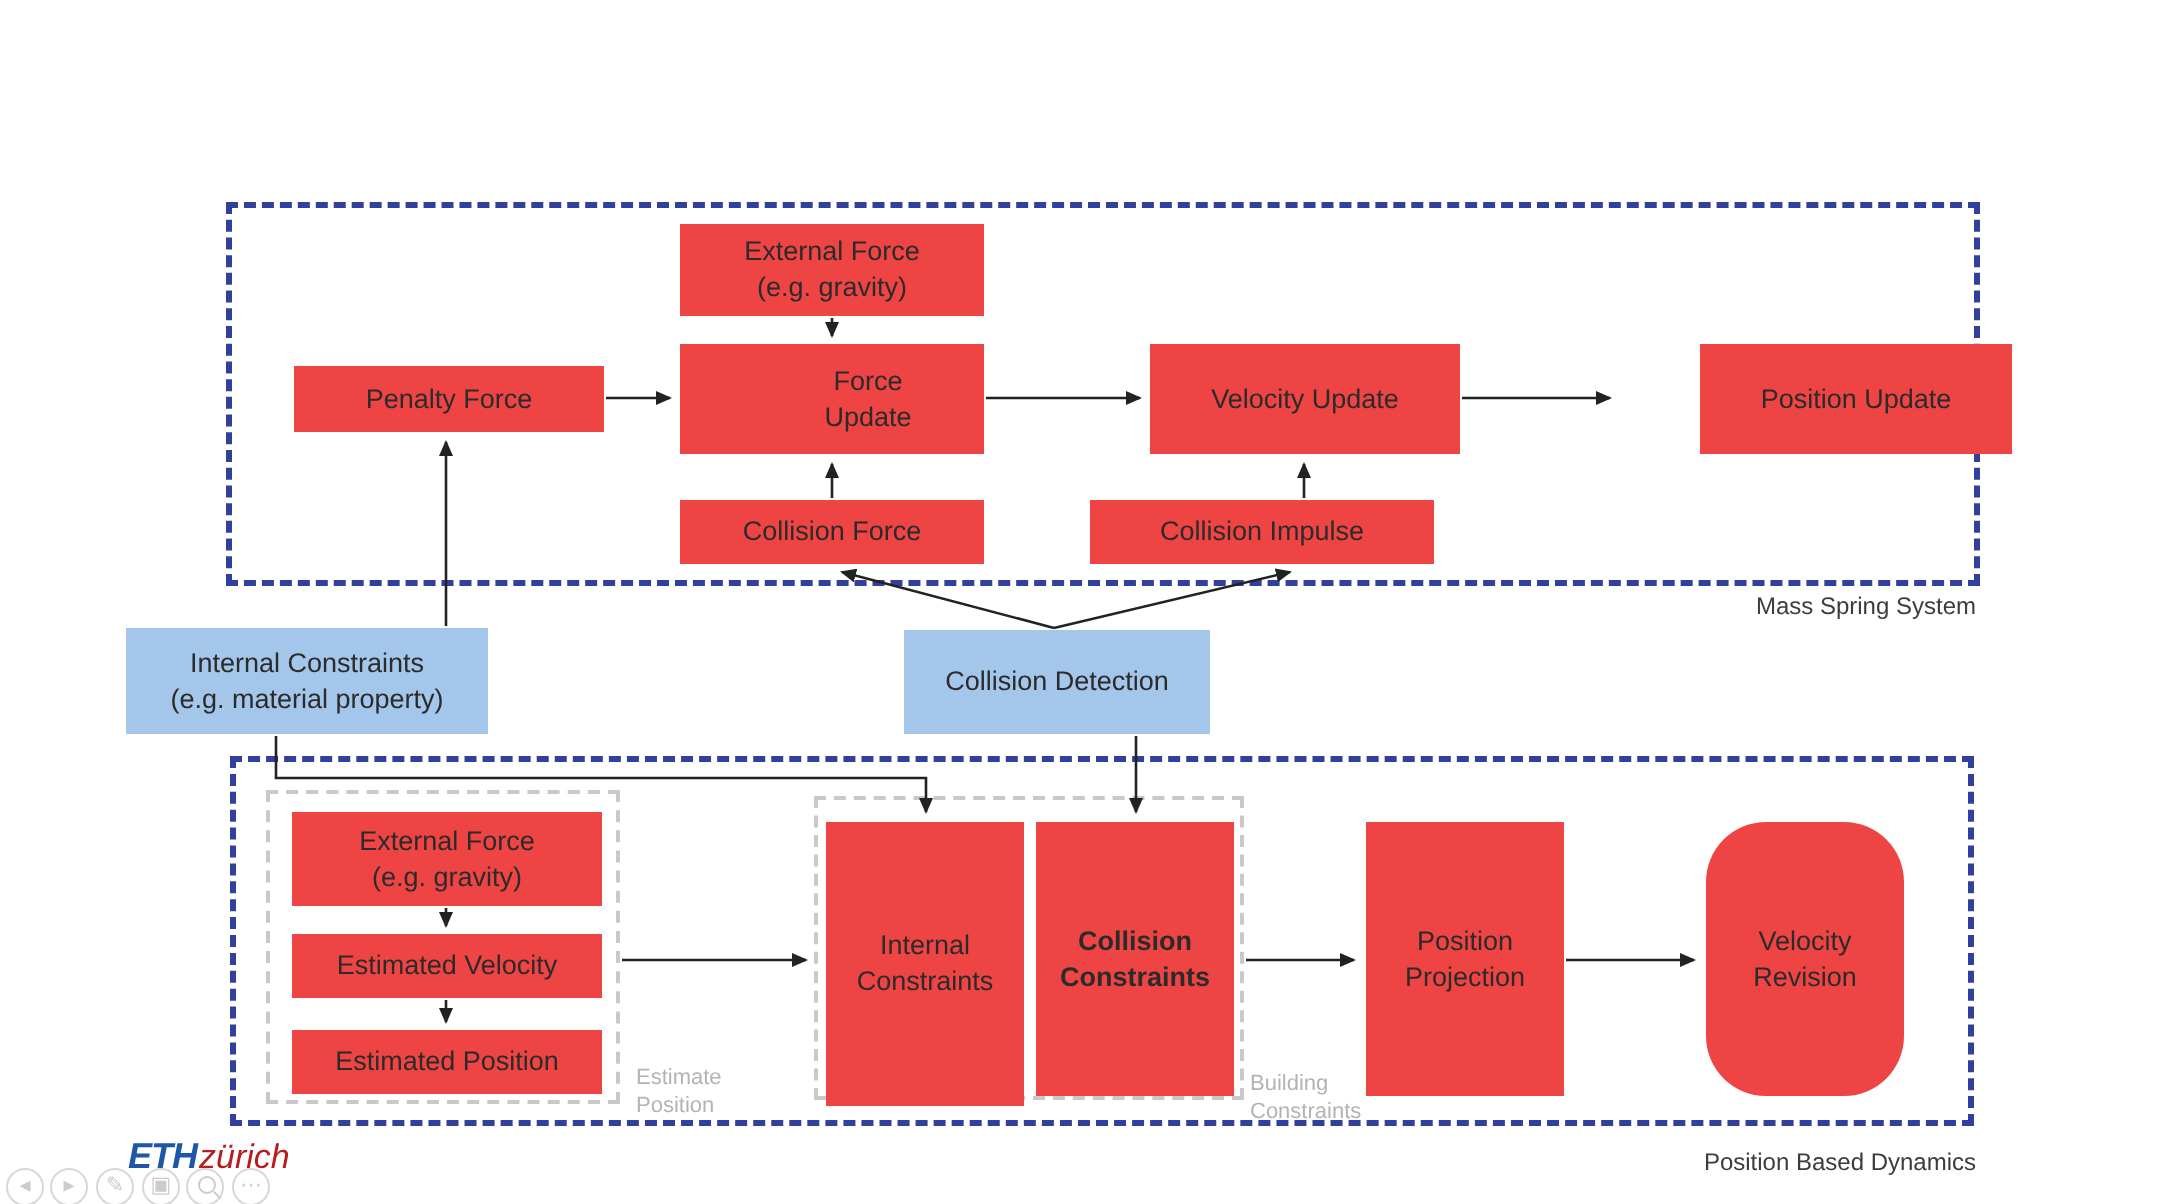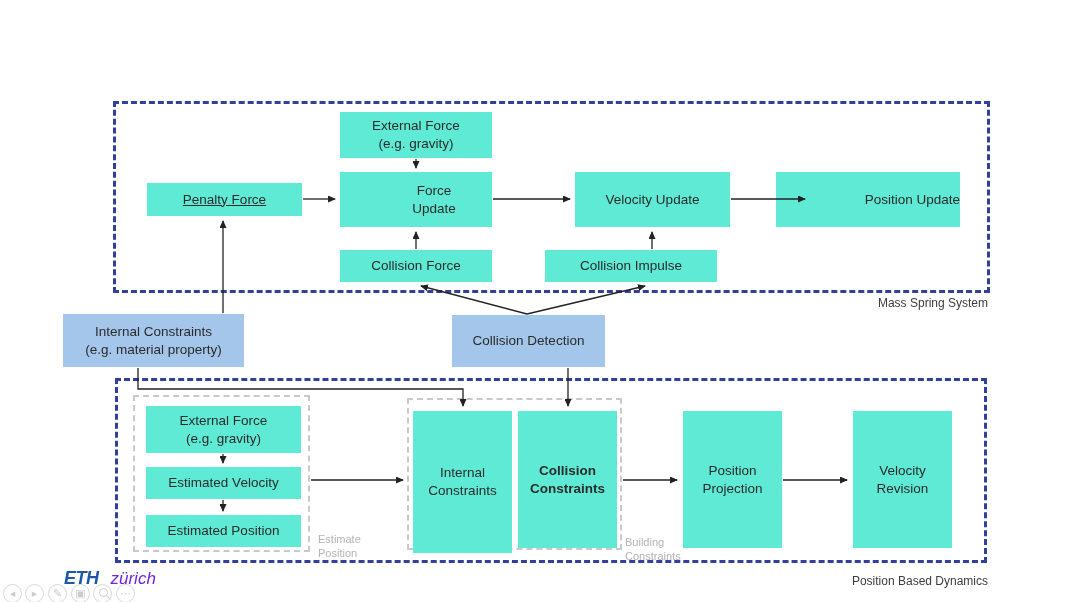--- a/index.html
+++ b/index.html
@@ -2,68 +2,68 @@
 <html><head>
 <meta charset="utf-8">
 <style>
   html,body{margin:0;padding:0;}
   body{width:1080px;height:602px;background:#ffffff;overflow:hidden;position:relative;
        font-family:"Liberation Sans",sans-serif;}
   .title{position:absolute;left:64px;top:28px;font-size:26px;line-height:29px;
          color:#2155a5;letter-spacing:0.2px;}
   .dashed-blue{position:absolute;border:3px dashed #31409d;box-sizing:border-box;background:transparent;}
   .dashed-gray{position:absolute;border:2px dashed #c9c9c9;box-sizing:border-box;}
-  .box{position:absolute;background:#5eead4;display:flex;flex-direction:column;align-items:center;
+  .box{position:absolute;background:#ef4444;display:flex;flex-direction:column;align-items:center;
        justify-content:center;font-size:13.5px;line-height:1.3;color:#2b2b2b;text-align:center;
        box-sizing:border-box;z-index:2;}
   .box.blue{background:#a3c6ea;}
   .caption{position:absolute;font-size:12px;color:#3c3c3c;z-index:2;}
   .graylabel{position:absolute;font-size:11px;line-height:1.25;color:#b3b3b3;z-index:2;}
   svg.overlay{position:absolute;left:0;top:0;z-index:5;pointer-events:none;}
   .logo{position:absolute;left:64px;top:568px;z-index:3;white-space:nowrap;}
   .logo .eth{font-style:italic;font-weight:bold;font-size:18px;color:#1d57a8;letter-spacing:-0.5px;}
-  .logo .zurich{font-style:italic;font-size:17px;color:#6d28d9;margin-left:12px;}
+  .logo .zurich{font-style:italic;font-size:17px;color:#b91c1c;margin-left:1px;}
   .ctrl{position:absolute;top:584px;width:19px;height:19px;border:1.5px solid #d8d8d8;border-radius:50%;
         background:#ffffff;box-sizing:border-box;display:flex;align-items:center;justify-content:center;
         font-size:11px;color:#cccccc;z-index:4;line-height:1;}
   .mag{width:7px;height:7px;border:1.3px solid #cccccc;border-radius:50%;position:relative;margin:-2px -2px 0 0;}
   .mag::after{content:"";position:absolute;width:5px;height:1.3px;background:#cccccc;
               transform:rotate(45deg);right:-4px;bottom:-2px;}
 </style>
 </head>
 <body>
 
 <div class="title">
 </div>
 
 <div class="dashed-blue" style="left:113px;top:101px;width:877px;height:192px;"></div>
 
 <div class="box" style="left:340px;top:112px;width:152px;height:46px;">
   <div>External Force</div>
   <div>(e.g. gravity)</div>
 </div>
 
-<div class="box" style="left:147px;top:183px;width:155px;height:33px;text-decoration:underline;">
+<div class="box" style="left:147px;top:183px;width:155px;height:33px;">
   <div>Penalty Force</div>
 </div>
 
 <div class="box" style="left:340px;top:172px;width:152px;height:55px;padding-left:36px;">
   <div>Force</div>
   <div>Update</div>
 </div>
 
 <div class="box" style="left:340px;top:250px;width:152px;height:32px;">
   <div>Collision Force</div>
 </div>
 
 <div class="box" style="left:575px;top:172px;width:155px;height:55px;">
   <div>Velocity Update</div>
 </div>
 
-<div class="box" style="left:776px;top:172px;width:184px;height:55px;align-items:flex-end;">
+<div class="box" style="left:850px;top:172px;width:156px;height:55px;">
   <div>Position Update</div>
 </div>
 
 <div class="box" style="left:545px;top:250px;width:172px;height:32px;justify-content:center;">
   <div>Collision Impulse</div>
 </div>
 
 <div class="caption" style="right:92px;top:296px;">Mass Spring System</div>
 
 <div class="box blue" style="left:63px;top:314px;width:181px;height:53px;">
@@ -112,21 +112,21 @@
 <div class="graylabel" style="left:625px;top:536px;">
   <div>Building</div>
   <div>Constraints</div>
 </div>
 
 <div class="box" style="left:683px;top:411px;width:99px;height:137px;">
   <div>Position</div>
   <div>Projection</div>
 </div>
 
-<div class="box" style="left:853px;top:411px;width:99px;height:137px;">
+<div class="box" style="left:853px;top:411px;width:99px;height:137px;border-radius:30px;">
   <div>Velocity</div>
   <div>Revision</div>
 </div>
 
 <div class="caption" style="right:92px;top:574px;">Position Based Dynamics</div>
 
 <svg class="overlay" width="1080" height="602">
   <defs>
     <marker id="ah" markerWidth="8" markerHeight="7" refX="7" refY="3.5" orient="auto" markerUnits="userSpaceOnUse">
       <path d="M0,0 L8,3.5 L0,7 Z" fill="#222222"></path>

